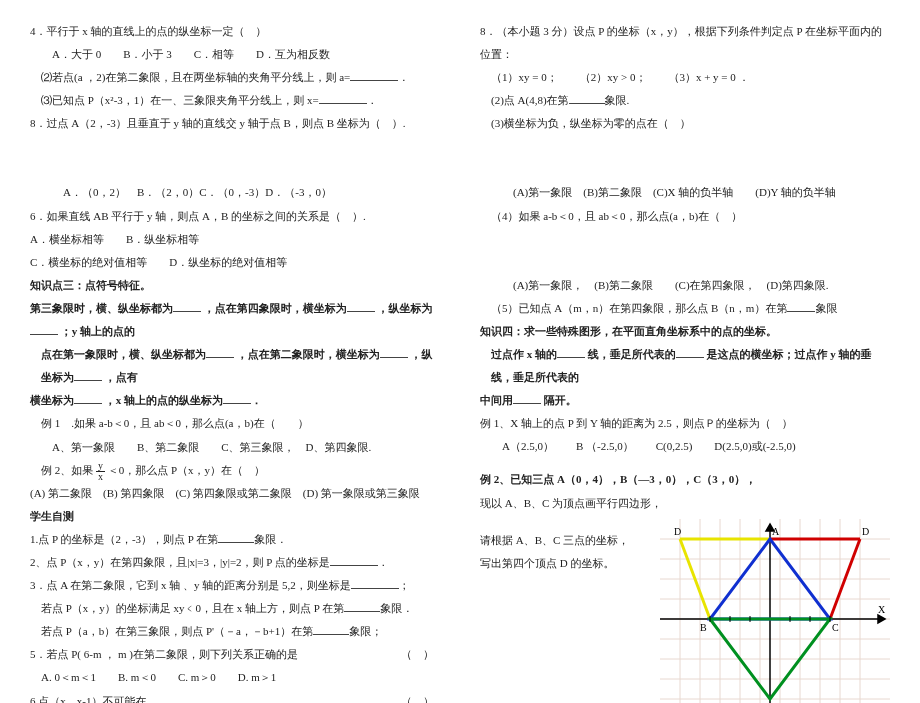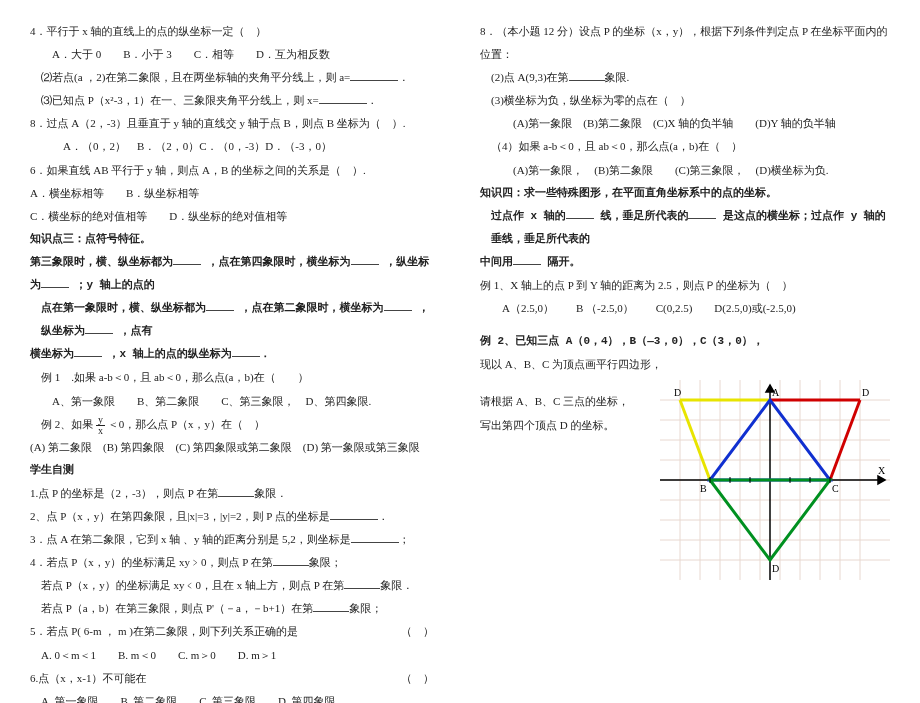--- a/index.html
+++ b/index.html
@@ -23,22 +23,22 @@
     flex: 1;
     display: flex;
     flex-direction: column;
   }
   .line {
     line-height: 2.1;
     white-space: normal;
   }
   .indent1 { padding-left: 1em; }
   .indent2 { padding-left: 2em; }
-  .indent3 { padding-left: 3em; }
-  .bold { font-weight: bold; font-family: Liberation Mono, monospace; }
+  .indent3 { padding-left: 3em; margin-top: 46px; }
+  .bold { font-weight: bold; }
   .blank {
     display: inline-block;
     border-bottom: 1px solid #444;
     min-width: 36px;
     height: 0.9em;
     vertical-align: baseline;
   }
   .blank-s { min-width: 28px; }
   .blank-m { min-width: 48px; }
   .frac {
@@ -119,49 +119,50 @@
 
     <div class="line">
       <span>1.点 P 的坐标是（2，-3），则点 P 在第</span><span class="blank"></span><span>象限．</span>
     </div>
     <div class="line">
       <span>2、点 P（x，y）在第四象限，且|x|=3，|y|=2，则 P 点的坐标是</span><span class="blank blank-m"></span>．
     </div>
     <div class="line">
       <span>3．点 A 在第二象限，它到 x 轴 、y 轴的距离分别是 5,2，则坐标是</span><span class="blank blank-m"></span>；
     </div>
-    <div class="line">
-      <span>4．若点 P（x，y）的坐标满足 xy﹥0，则点 P 在第</span><span class="blank"></span><span>象限；</span>
-    </div>
     <div class="line indent1">
       <span>若点 P（x，y）的坐标满足 xy﹤0，且在 x 轴上方，则点 P 在第</span><span class="blank"></span><span>象限．</span>
     </div>
     <div class="line indent1">
       <span>若点 P（a，b）在第三象限，则点 P'（－a，－b+1）在第</span><span class="blank"></span><span>象限；</span>
     </div>
     <div class="line">
       <span>5．若点 P( 6-m ， m )在第二象限，则下列关系正确的是</span><span class="paren-right">（　）</span>
     </div>
     <div class="line indent1 opts">A. 0＜m＜1　　B. m＜0　　C. m＞0　　D. m＞1</div>
     <div class="line">
       <span>6.点（x，x-1）不可能在</span><span class="paren-right">（　）</span>
     </div>
     <div class="line indent1 opts">A. 第一象限　　B. 第二象限　　C. 第三象限　　D. 第四象限</div>
 
   </div>
 
   <div class="col">
-    <div class="line">8．（本小题 12 分）设点 P 的坐标（x，y），根据下列条件判定点 P 在坐标平面内的位置：</div>
-    <div class="line indent1">
-      <span>(2)点 A(9,3)在第</span><span class="blank"></span><span>象限.</span>
+    <div class="line">8．（本小题 3 分）设点 P 的坐标（x，y），根据下列条件判定点 P 在坐标平面内的位置：</div>
+    <div class="line indent1">（1）xy = 0；　　（2）xy &gt; 0；　　（3）x + y = 0 ．</div>
+    <div class="line indent1">
+      <span>(2)点 A(4,8)在第</span><span class="blank"></span><span>象限.</span>
     </div>
     <div class="line indent1">(3)横坐标为负，纵坐标为零的点在（　）</div>
     <div class="line indent3 opts">(A)第一象限　(B)第二象限　(C)X 轴的负半轴　　(D)Y 轴的负半轴</div>
     <div class="line indent1">（4）如果 a-b＜0，且 ab＜0，那么点(a，b)在（　）</div>
-    <div class="line indent3 opts">(A)第一象限，　(B)第二象限　　(C)第三象限，　(D)横坐标为负.</div>
+    <div class="line indent3 opts">(A)第一象限，　(B)第二象限　　(C)在第四象限，　(D)第四象限.</div>
+    <div class="line indent1">
+      <span>（5）已知点 A（m，n）在第四象限，那么点 B（n，m）在第</span><span class="blank blank-s"></span><span>象限</span>
+    </div>
 
     <div class="line bold">知识四：求一些特殊图形，在平面直角坐标系中的点的坐标。</div>
     <div class="line bold indent1">
       <span>过点作 x 轴的</span><span class="blank blank-s"></span>
       <span>线，垂足所代表的</span><span class="blank blank-s"></span>
       <span>是这点的横坐标；过点作 y 轴的垂线，垂足所代表的</span>
     </div>
     <div class="line bold">
       <span>中间用</span><span class="blank blank-s"></span>
       <span>隔开。</span>

